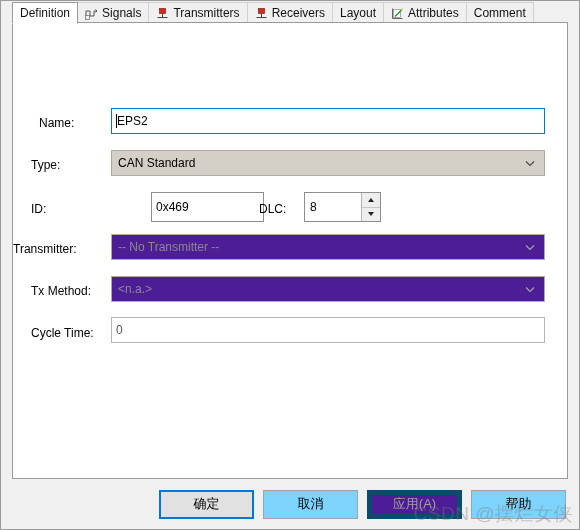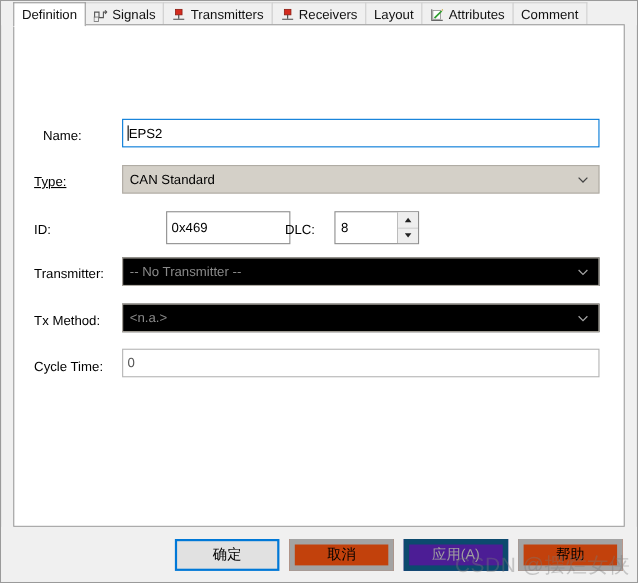--- a/index.html
+++ b/index.html
@@ -154,21 +154,21 @@
     background: #d4d0c8;
     border: 1px solid #b0aca4;
     display: flex;
     align-items: center;
     font-size: 12px;
     color: #000;
     padding-left: 6px;
   }
   .combo.disabled {
     color: #8a8a8a;
-    background: #000000;
+    background: #4c1d95;
     align-items: center;
   }
   .combo .chev {
     position: absolute;
     right: 8px;
     top: 50%;
     transform: translateY(-50%);
     width: 12px;
     height: 12px;
   }
@@ -217,22 +217,22 @@
     justify-content: flex-end;
     padding-right: 13px;
     gap: 9px;
     box-sizing: border-box;
     position: relative;
   }
   .btn {
     width: 95px;
     height: 29px;
     box-sizing: border-box;
-    background: #c2410c;
-    border: 5px solid #a3a3a3;
+    background: #7dd3fc;
+    border: 1px solid #a3a3a3;
     font-family: "Liberation Sans", "DejaVu Sans", sans-serif;
     font-size: 13px;
     color: #000;
     display: flex;
     align-items: center;
     justify-content: center;
     cursor: default;
   }
   .btn.default {
     border: 2px solid #0078d7;
@@ -324,21 +324,21 @@
   </div>
 
   <div class="panel">
 
     <div class="flabel" style="left:26px; top:93px;">Name:</div>
     <div class="txt focused" style="left:98px; top:85px; width:434px;">
       <span class="caret"></span>
         <span>EPS2</span>
     </div>
 
-    <div class="flabel" style="left:18px; top:135px;text-decoration:underline;">Type:</div>
+    <div class="flabel" style="left:18px; top:135px;">Type:</div>
     <div class="combo" style="left:98px; top:127px; width:434px;">
       <span>CAN Standard</span>
       <span class="chev">
         <svg width="12" height="12" viewBox="0 0 12 12">
           <path d="M2 4.5 L6 8.5 L10 4.5" fill="none" stroke="#444" stroke-width="1.1"></path>
         </svg>
       </span>
     </div>
 
     <div class="flabel" style="left:18px; top:179px;">ID:</div>
@@ -356,21 +356,21 @@
             </svg>
         </div>
         <div class="spin-btn">
           <svg width="8" height="6" viewBox="0 0 8 6">
               <path d="M4 5 L1 1 L7 1 Z" fill="#222"></path>
             </svg>
         </div>
       </div>
     </div>
 
-    <div class="flabel" style="left:18px; top:219px;">Transmitter:</div>
+    <div class="flabel" style="left:0; top:219px;">Transmitter:</div>
     <div class="combo disabled" style="left:98px; top:211px; width:434px;">
       <span>-- No Transmitter --</span>
       <span class="chev">
         <svg width="12" height="12" viewBox="0 0 12 12">
           <path d="M2 4.5 L6 8.5 L10 4.5" fill="none" stroke="#a5a5a5" stroke-width="1.1"></path>
         </svg>
       </span>
     </div>
 
     <div class="flabel" style="left:18px; top:261px;text-align:right;">Tx Method:</div>

